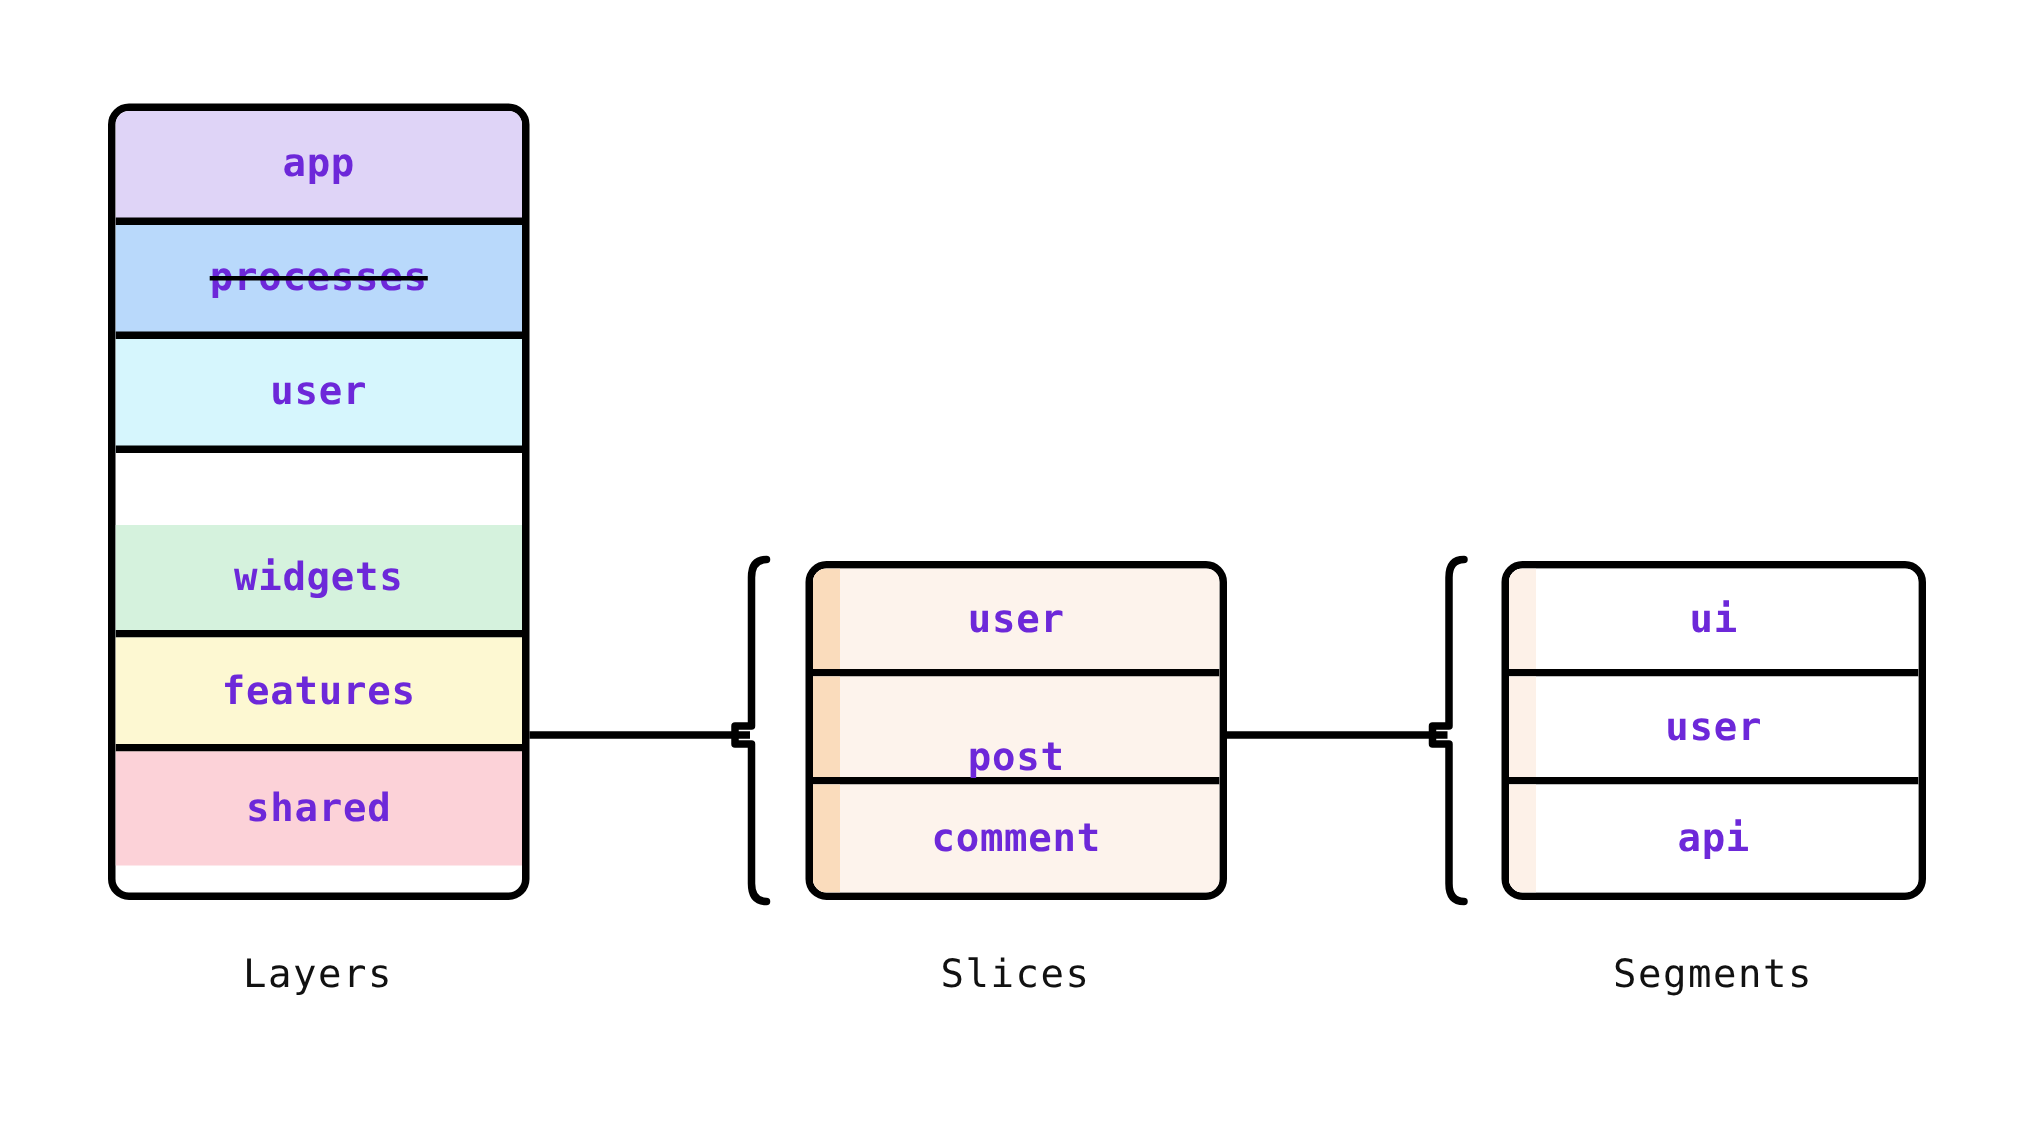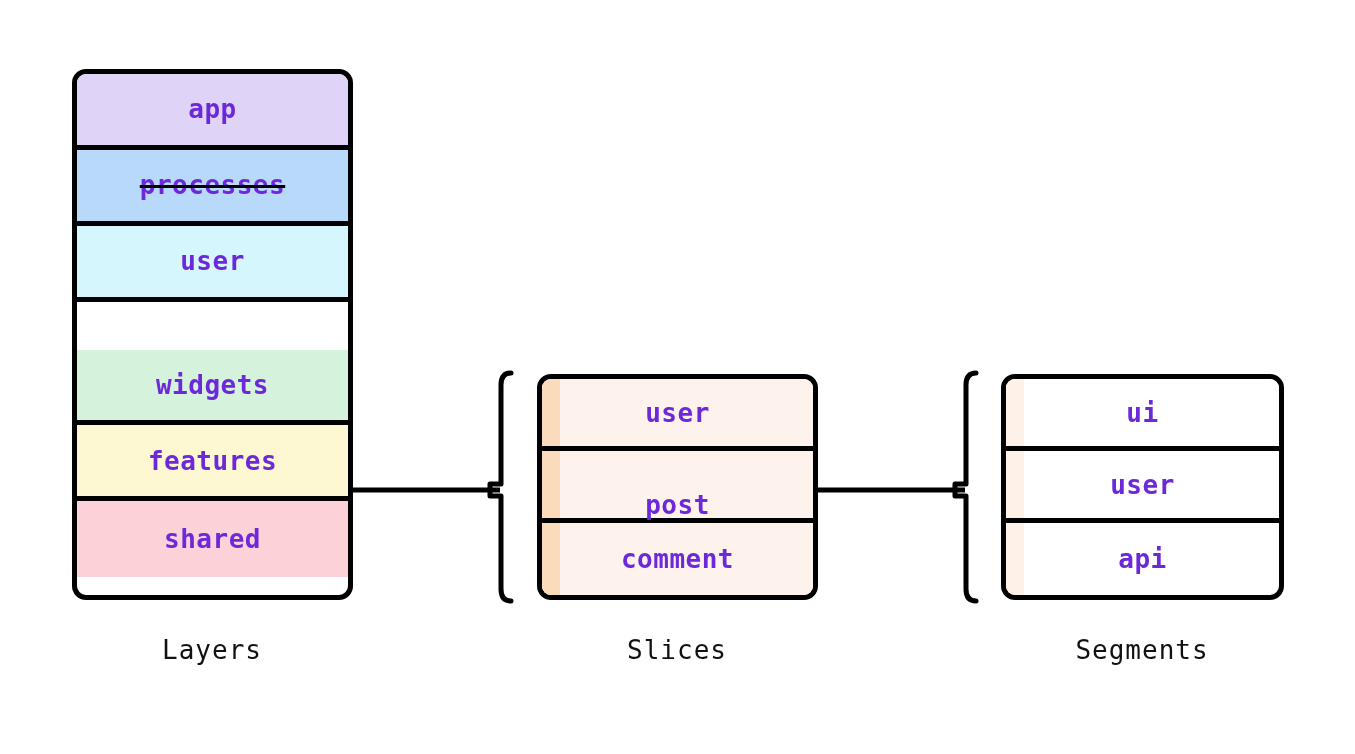--- a/index.html
+++ b/index.html
@@ -181,21 +181,21 @@
     <div class="band" style="background: rgb(255, 255, 255);">
       <span class="stripe" style="background: rgb(253, 241, 232);"></span>
       <span class="band-label">ui</span>
     </div>
 
     <div class="band" style="background: rgb(255, 255, 255);">
       <span class="stripe" style="background: rgb(253, 241, 232);"></span>
       <span class="band-label">user</span>
     </div>
 
-    <div class="band" style="background: rgb(255, 255, 255); border-radius: 25px;">
+    <div class="band" style="background: rgb(255, 255, 255);">
       <span class="stripe" style="background: rgb(253, 241, 232);"></span>
       <span class="band-label">api</span>
     </div>
   </div>
 
   <svg id="connectors" viewBox="0 0 1355 754" xmlns="http://www.w3.org/2000/svg">
 
     <line x1="353" y1="490" x2="500" y2="490" stroke="#000000" stroke-width="5" stroke-linecap="butt"></line>
 
     <path d="M 511 373 Q 501 373 501 385 L 501 484 L 490 484 L 490 496 L 501 496 L 501 589 Q 501 601 511 601" fill="none" stroke="#000000" stroke-width="5" stroke-linecap="round" stroke-linejoin="round"></path>

